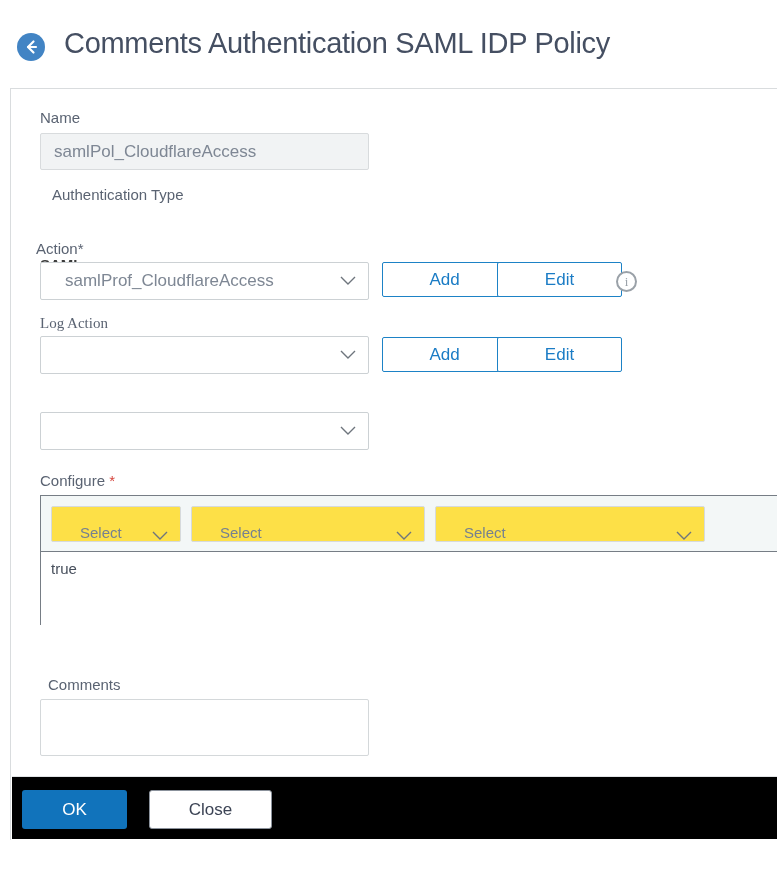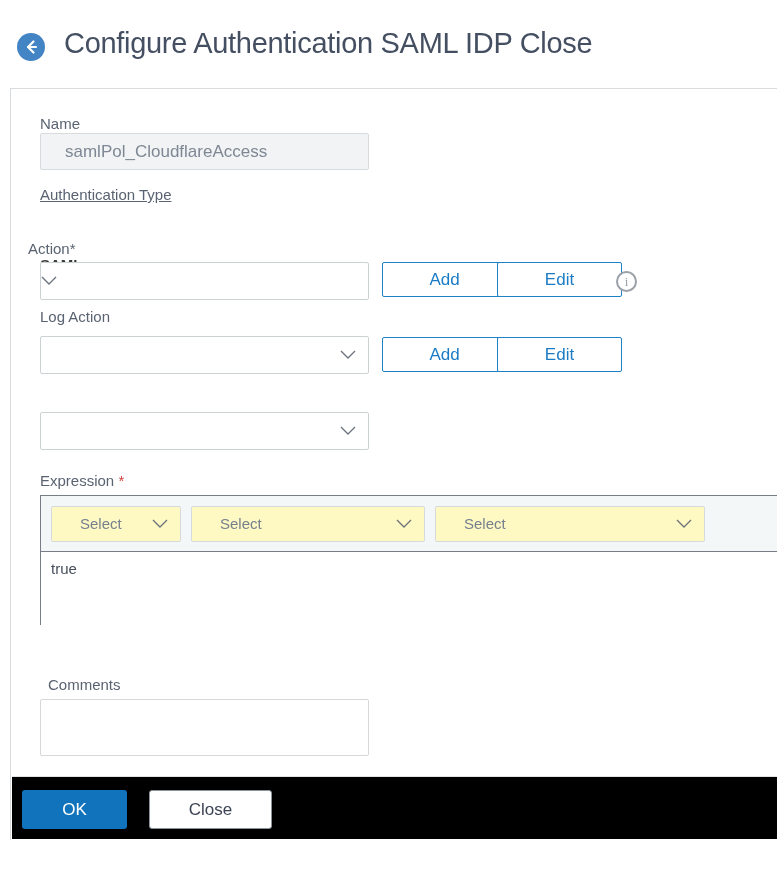--- a/index.html
+++ b/index.html
@@ -31,21 +31,21 @@
     background: #fff;
   }
   .field-label { font-size: 15px; color: #5a6372; white-space: nowrap; }
   .req-star { color: #d5443c; }
   .bold-value { font-size: 15px; font-weight: 700; color: #3a3a3a; margin-top: 48px; }
 
   .text-input {
     width: 329px; height: 37px;
     background: #f1f3f4; border: 1px solid #d8dbdd;
     font-family: "Liberation Sans", sans-serif;
-    font-size: 17px; color: #7e8794; padding: 0 10px 0 24px;
+    font-size: 17px; color: #7e8794; padding: 0 10px 0 13px;
     border-radius: 2px;
   }
 
   .select-box {
     width: 329px; height: 38px; background: #fff;
     border: 1px solid #ccd1d4; border-radius: 2px;
     display: flex; align-items: center; cursor: pointer;
   }
   .select-box .sel-text {
     flex: 1; font-size: 17px; color: #7e8794; padding-left: 24px;
@@ -70,22 +70,22 @@
   
   .expr-panel {
     left: 40px; top: 495px; width: 800px; height: 130px;
     border: 1px solid #767d85; background: #fff;
   }
   .expr-header {
     height: 56px; background: #f3f7f7; border-bottom: 1px solid #767d85;
     display: flex; align-items: center; padding-left: 10px;
   }
   .expr-select {
-    height: 36px; background: #fef9c3; border: 1px solid #d6dadc;
-    border-radius: 2px; display: flex; align-items: center;
+    height: 36px; background: #fde047; border: 1px solid #d6dadc;
+    border-radius: 2px; display: flex; align-items: flex-end;
     margin-right: 10px; cursor: pointer;
   }
   .expr-select .sel-text {
     flex: 1; font-size: 15px; color: #76808f; padding-left: 28px;
     white-space: nowrap;
   }
   .expr-select .chev { margin-right: 12px; flex: none; display: flex; }
   .expr-body {
     width: 100%; height: 73px; border: none; resize: none;
     font-family: "Liberation Sans", sans-serif;
@@ -125,43 +125,44 @@
 <div class="stage">
 
   <button class="abs back-btn">
     <span style="display:flex;">
       <svg width="16" height="16" viewBox="0 0 16 16">
         <path d="M10.5 2.5 L5 8 L10.5 13.5" stroke="#ffffff" stroke-width="2.2" fill="none" stroke-linecap="round" stroke-linejoin="round"></path>
         <line x1="5.2" y1="8" x2="13" y2="8" stroke="#ffffff" stroke-width="2.2" stroke-linecap="round"></line>
       </svg>
     </span>
   </button>
-  <div class="abs page-title">Configure Authentication SAML IDP Close</div>
+  <div class="abs page-title">Comments Authentication SAML IDP Policy</div>
 
   <div class="abs form-panel"></div>
 
-  <div class="abs field-label" style="left:40px; top:109px;margin-top:6px;">Name</div>
+  <div class="abs field-label" style="left:40px; top:109px;">Name</div>
   <input class="abs text-input" style="left: 40px; top: 133px;" readonly="" value="samlPol_CloudflareAccess">
 
-  <div class="abs field-label" style="left:40px; top:186px;text-decoration:underline;">Authentication Type</div>
+  <div class="abs field-label" style="left:52px; top:186px;">Authentication Type</div>
   <div class="abs bold-value" style="left:40px; top:208px;">SAML</div>
 
-  <div class="abs field-label" style="left:28px; top:240px;">Action*</div>
+  <div class="abs field-label" style="left:36px; top:240px;">Action*</div>
   <div class="abs select-box" style="left:40px; top:262px;">
+    <span class="sel-text">samlProf_CloudflareAccess</span>
     <span class="chev">
       <svg width="16" height="10" viewBox="0 0 16 10">
           <path d="M1 1 L8 8 L15 1" stroke="#6e757d" stroke-width="1.4" fill="none"></path>
         </svg>
     </span>
   </div>
   <button class="abs blue-btn" style="left:382px; top:262px;">Add</button>
   <button class="abs blue-btn" style="left:497px; top:262px;">Edit</button>
   <div class="abs info-circle" style="left:616px; top:271px;">i</div>
 
-  <div class="abs field-label" style="left:40px; top:308px;">Log Action</div>
+  <div class="abs field-label" style="left:40px; top:315px;font-family:Liberation Serif, serif;">Log Action</div>
   <div class="abs select-box" style="left:40px; top:336px;">
     <span class="sel-text"></span>
     <span class="chev">
       <svg width="16" height="10" viewBox="0 0 16 10">
           <path d="M1 1 L8 8 L15 1" stroke="#6e757d" stroke-width="1.4" fill="none"></path>
         </svg>
     </span>
   </div>
   <button class="abs blue-btn" style="left:382px; top:337px;">Add</button>
   <button class="abs blue-btn" style="left:497px; top:337px;">Edit</button>
@@ -169,21 +170,21 @@
   <div class="abs select-box" style="left:40px; top:412px;">
     <span class="sel-text"></span>
     <span class="chev">
       <svg width="16" height="10" viewBox="0 0 16 10">
           <path d="M1 1 L8 8 L15 1" stroke="#6e757d" stroke-width="1.4" fill="none"></path>
         </svg>
     </span>
   </div>
 
   <div class="abs field-label" style="left:40px; top:472px;">
-    <span>Expression</span>
+    <span>Configure</span>
     <span class="req-star">*</span>
   </div>
   <div class="abs expr-panel">
     <div class="expr-header">
       <div class="expr-select" style="width:130px;">
         <span class="sel-text">Select</span>
         <span class="chev">
           <svg width="16" height="10" viewBox="0 0 16 10">
               <path d="M1 1 L8 8 L15 1" stroke="#6e757d" stroke-width="1.4" fill="none"></path>
             </svg>

